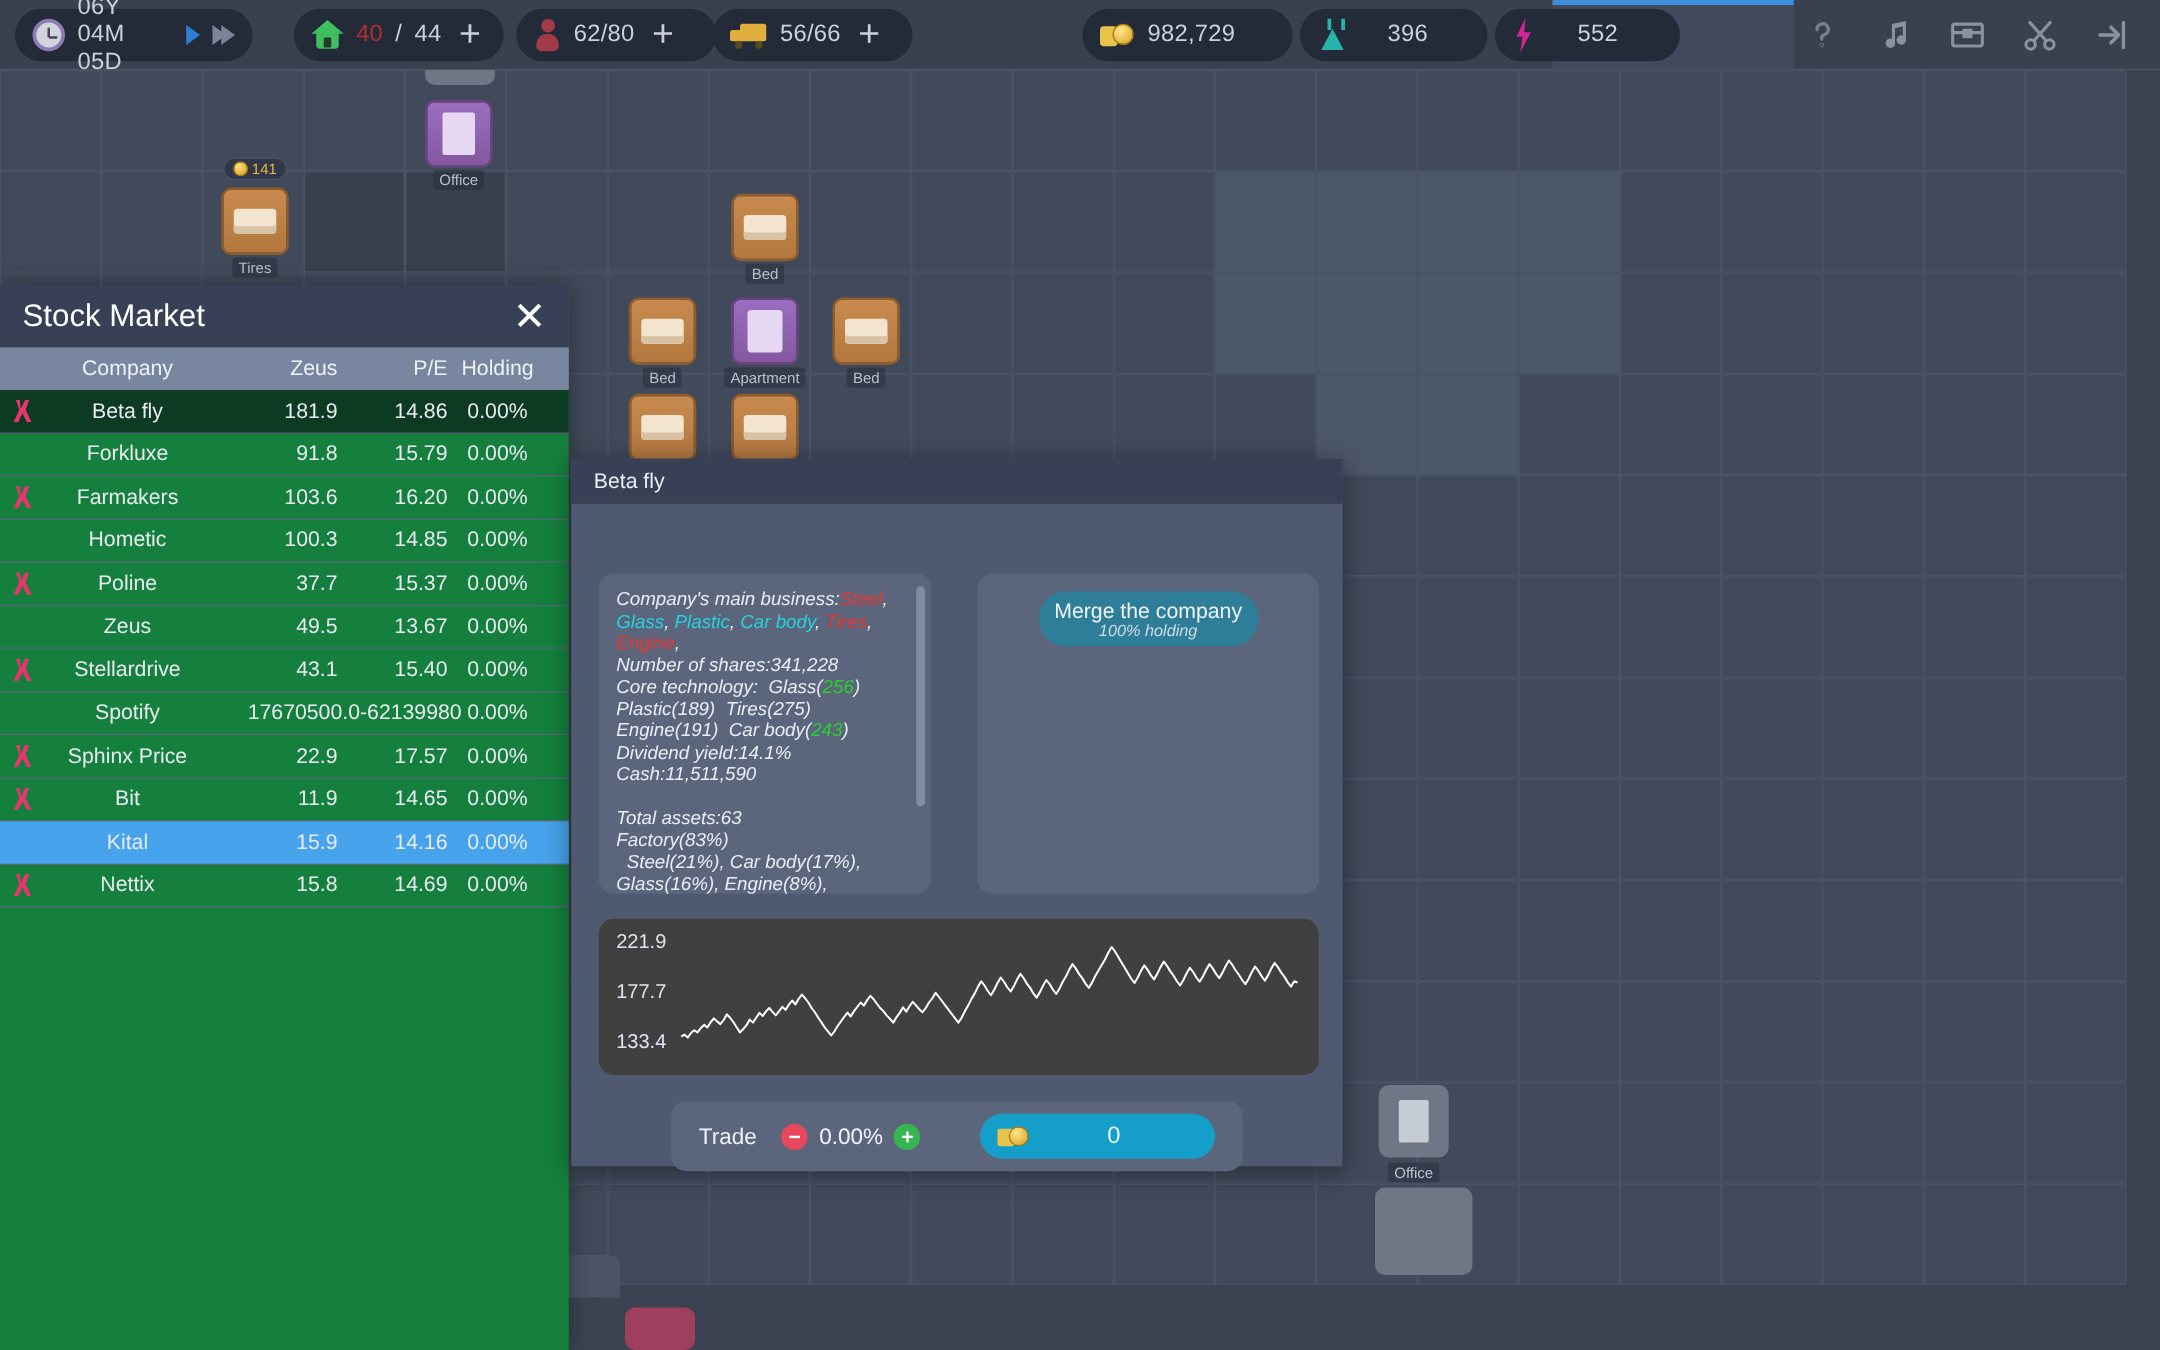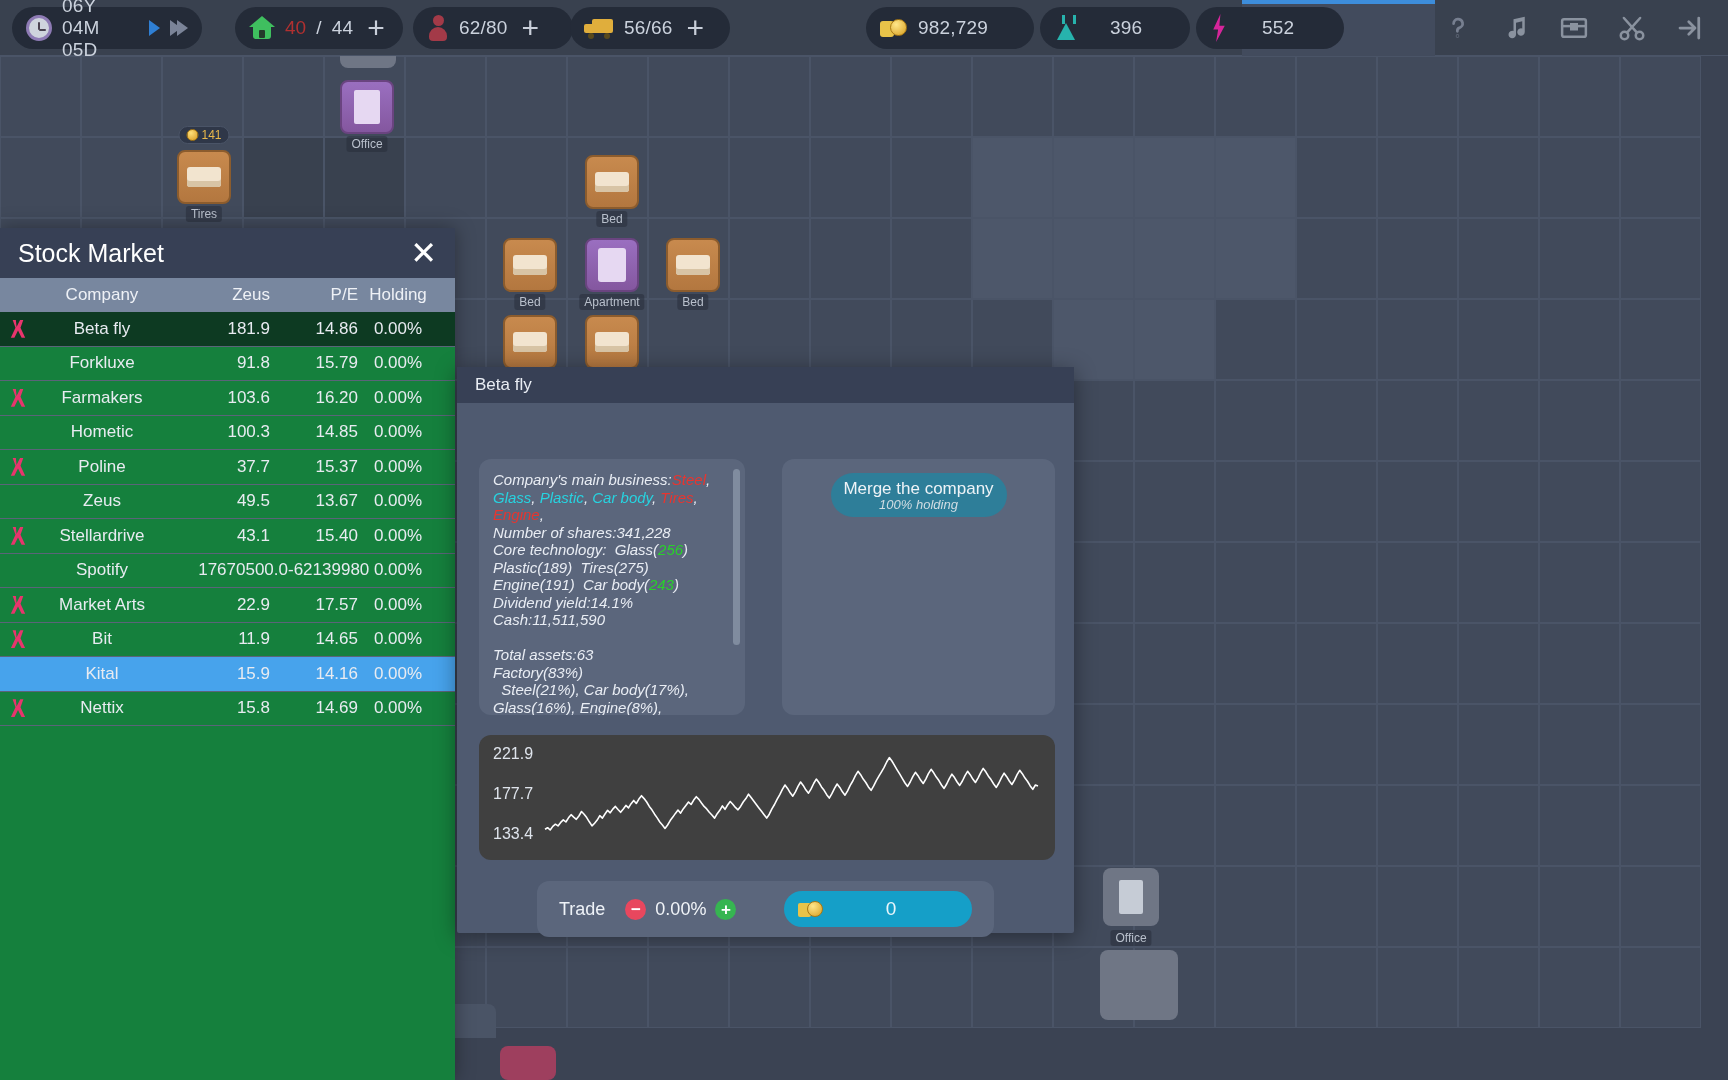--- a/index.html
+++ b/index.html
@@ -798,21 +798,21 @@
           <div class="col-icon"></div>
           <div class="col-company">Spotify</div>
           <div class="col-price" style="width: 118px;">17670500.0</div>
           <div class="col-pe" style="width: 70px;">-62139980</div>
           <div class="col-hold">0.00%</div>
         </div>
         <div class="stock-row">
           <div class="col-icon">
             <div class="factory-ico"></div>
           </div>
-          <div class="col-company">Market Arts</div>
+          <div class="col-company">Sphinx Price</div>
           <div class="col-price">22.9</div>
           <div class="col-pe">17.57</div>
           <div class="col-hold">0.00%</div>
         </div>
         <div class="stock-row">
           <div class="col-icon">
             <div class="factory-ico"></div>
           </div>
           <div class="col-company">Bit</div>
           <div class="col-price">11.9</div>

